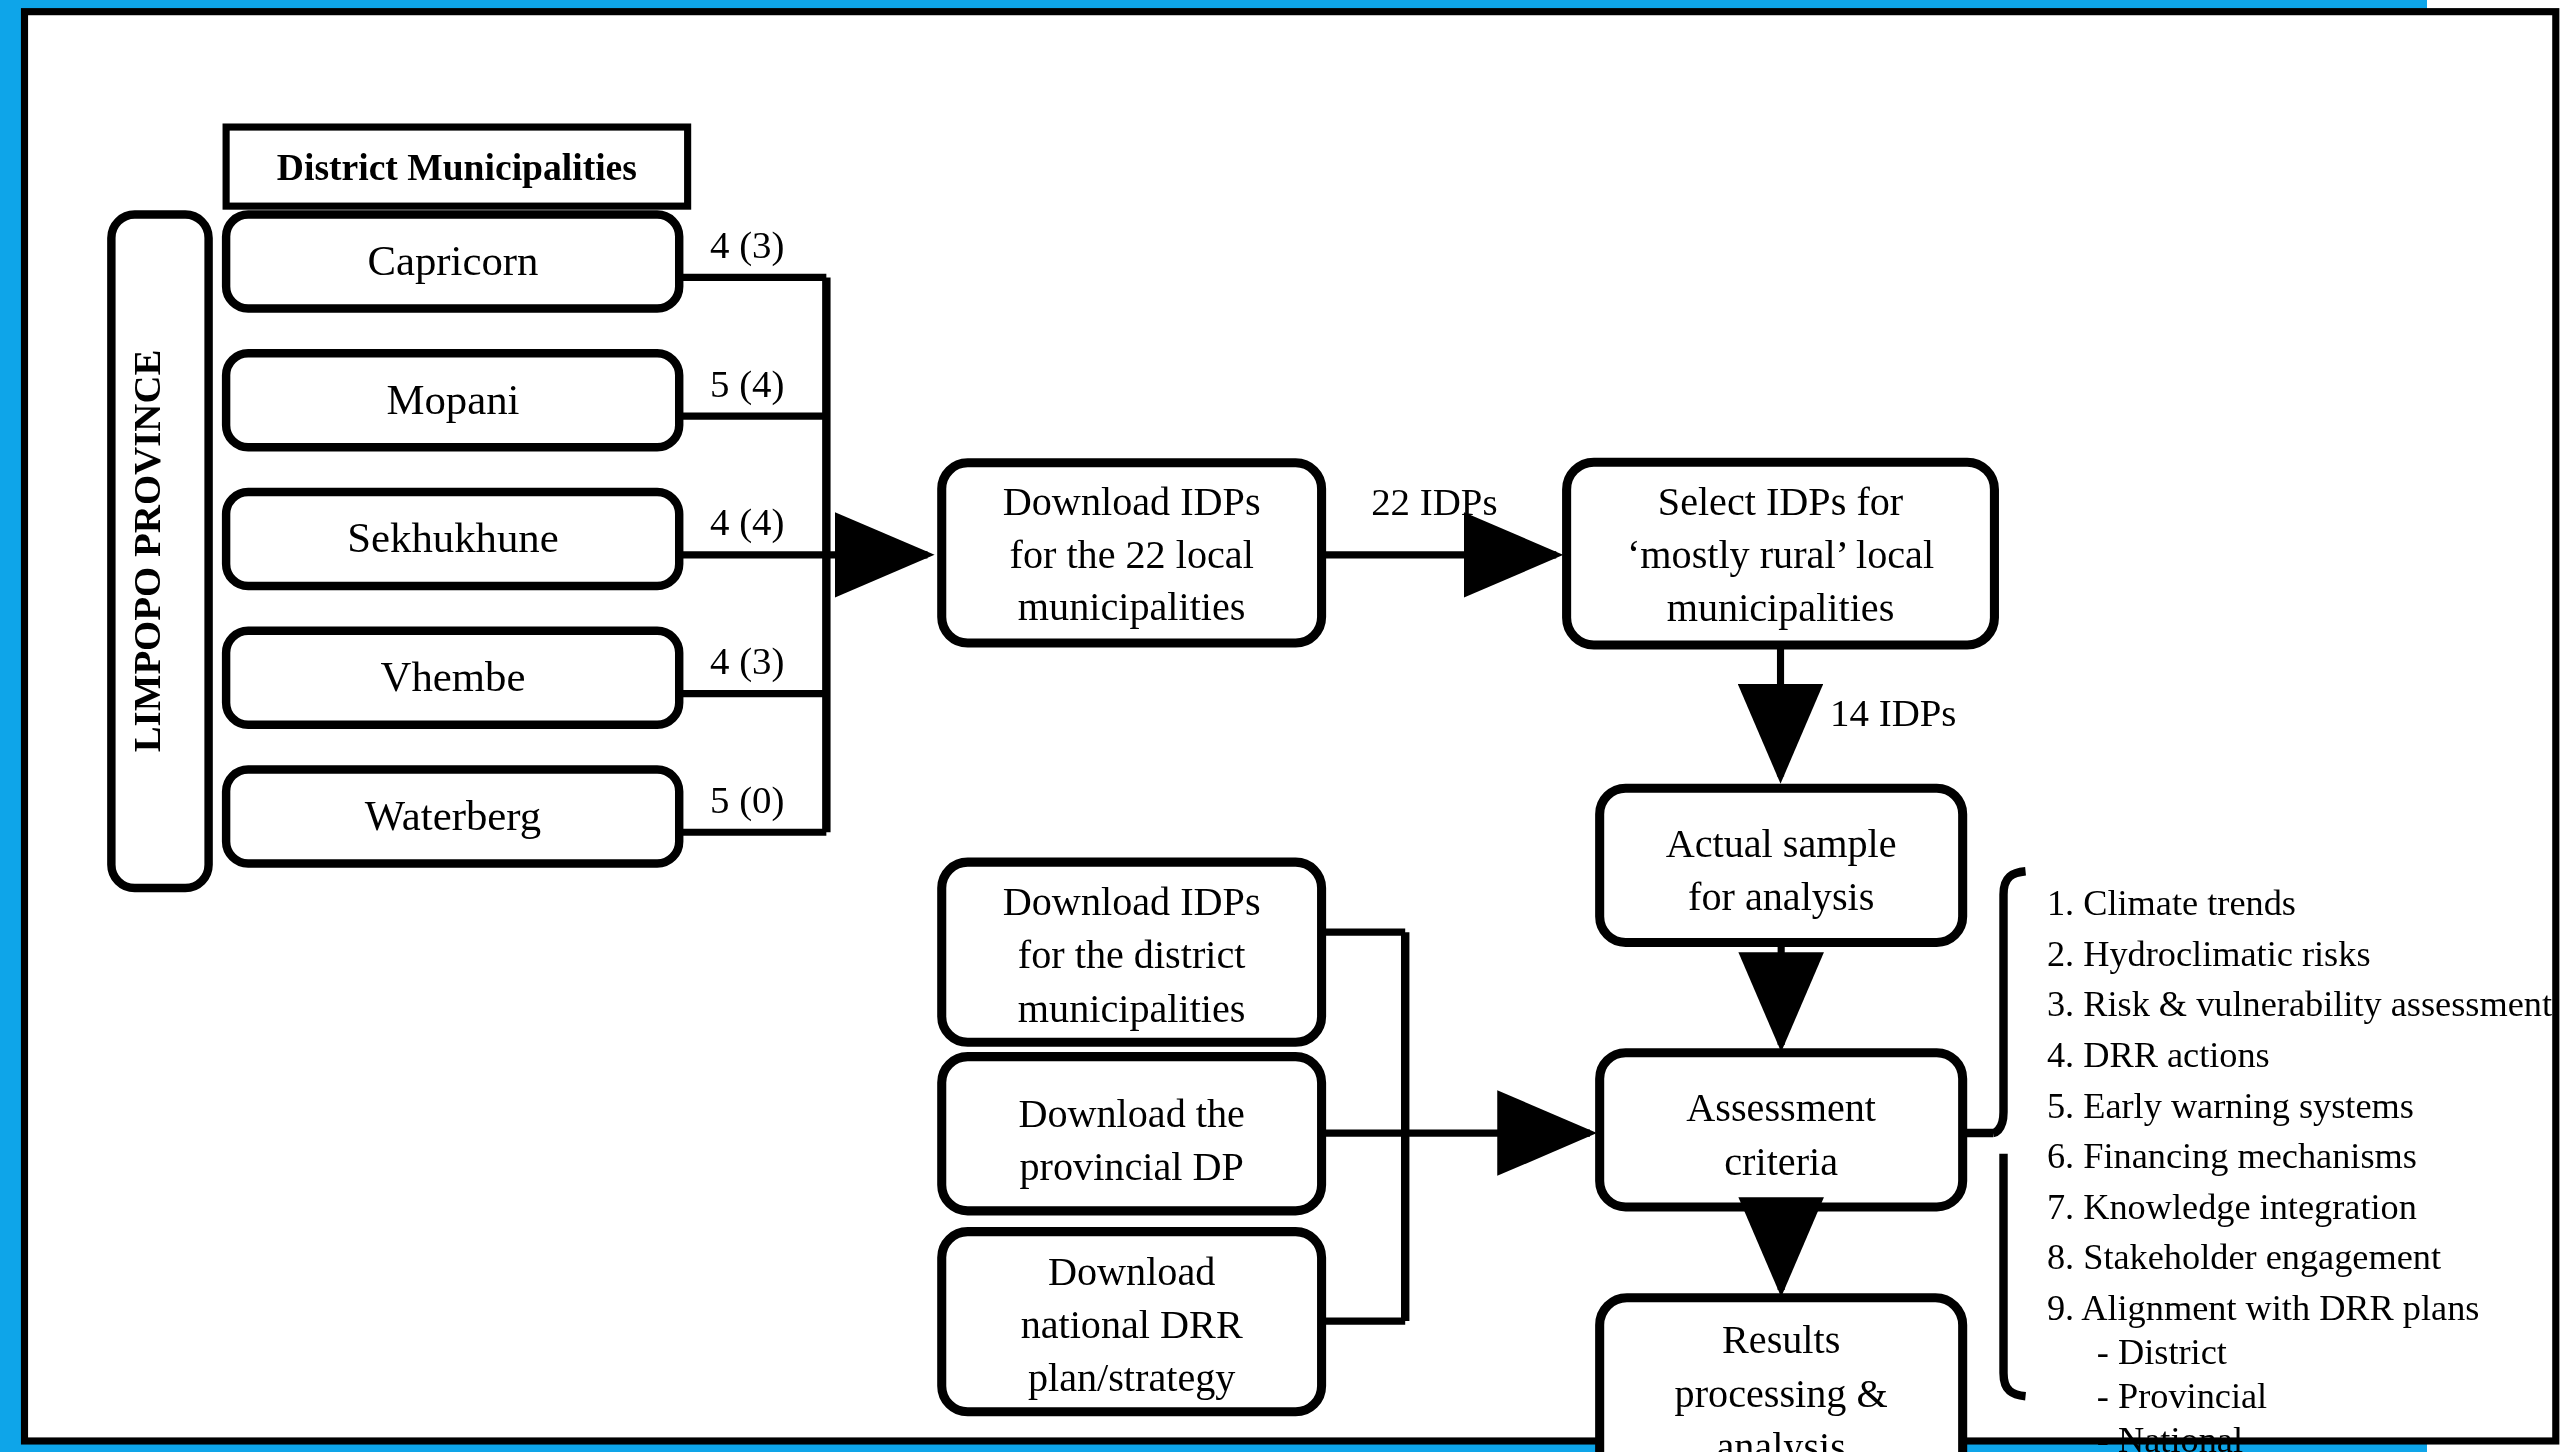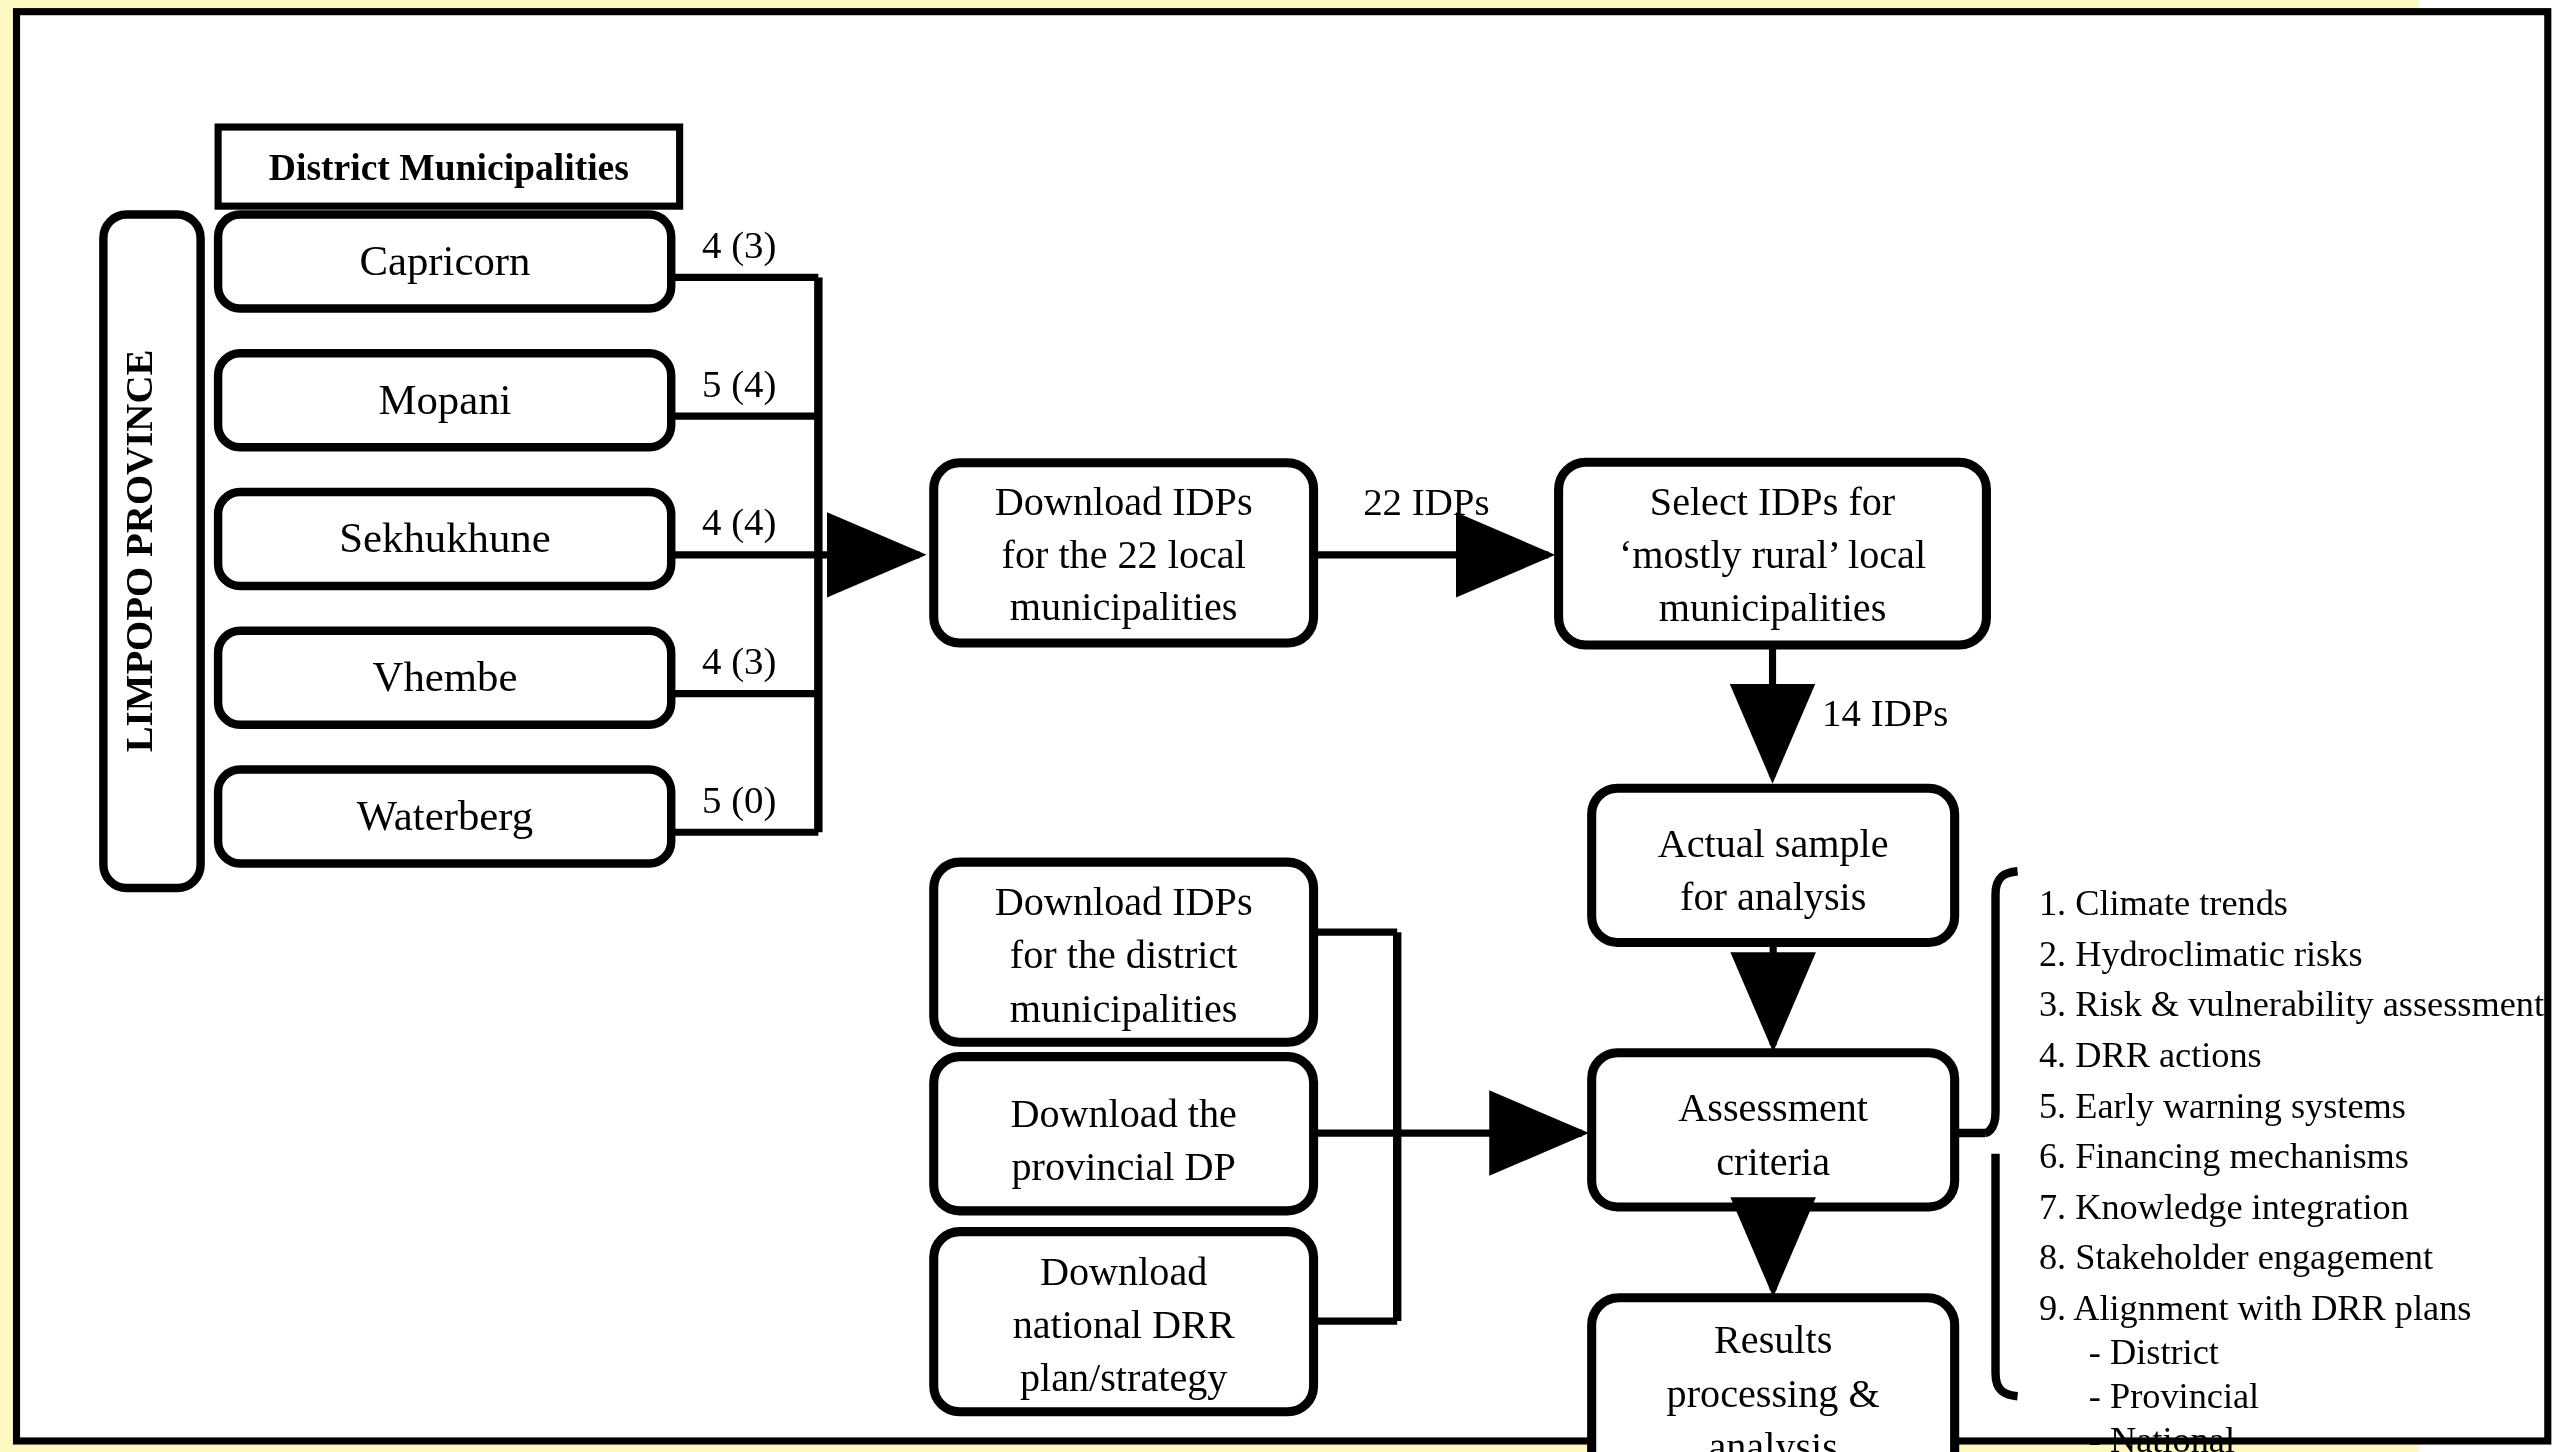--- a/index.html
+++ b/index.html
@@ -1,21 +1,21 @@
 <!DOCTYPE html>
 <html style="font-size:10.4px"><head>
 <meta charset="utf-8">
 <style>
   html,body{margin:0;padding:0;background:#ffffff;}
   body{
     width:2563px;height:1452px;
     font-family:"Liberation Serif","DejaVu Serif",serif;
     overflow:hidden;
   }
-  #stage{position:relative;width:2419px;height:1452px;background:#fef9c3;}
+  #stage{position:relative;width:2419px;height:1452px;background:#0ea5e9;padding-left:8px;}
   svg{display:block;}
   .boxtext{font-family:"Liberation Serif","DejaVu Serif",serif;fill:#000;text-anchor:middle;}
   .bold{font-weight:bold;}
   .listtext{font-family:"Liberation Serif","DejaVu Serif",serif;fill:#000;text-anchor:start;}
   .edgelabel{font-family:"Liberation Serif","DejaVu Serif",serif;fill:#000;text-anchor:middle;}
   .rbox{fill:#ffffff;stroke:#000000;}
   .sbox{fill:#ffffff;stroke:#000000;}
   .line{stroke:#000000;fill:none;}
 </style>
 </head>

